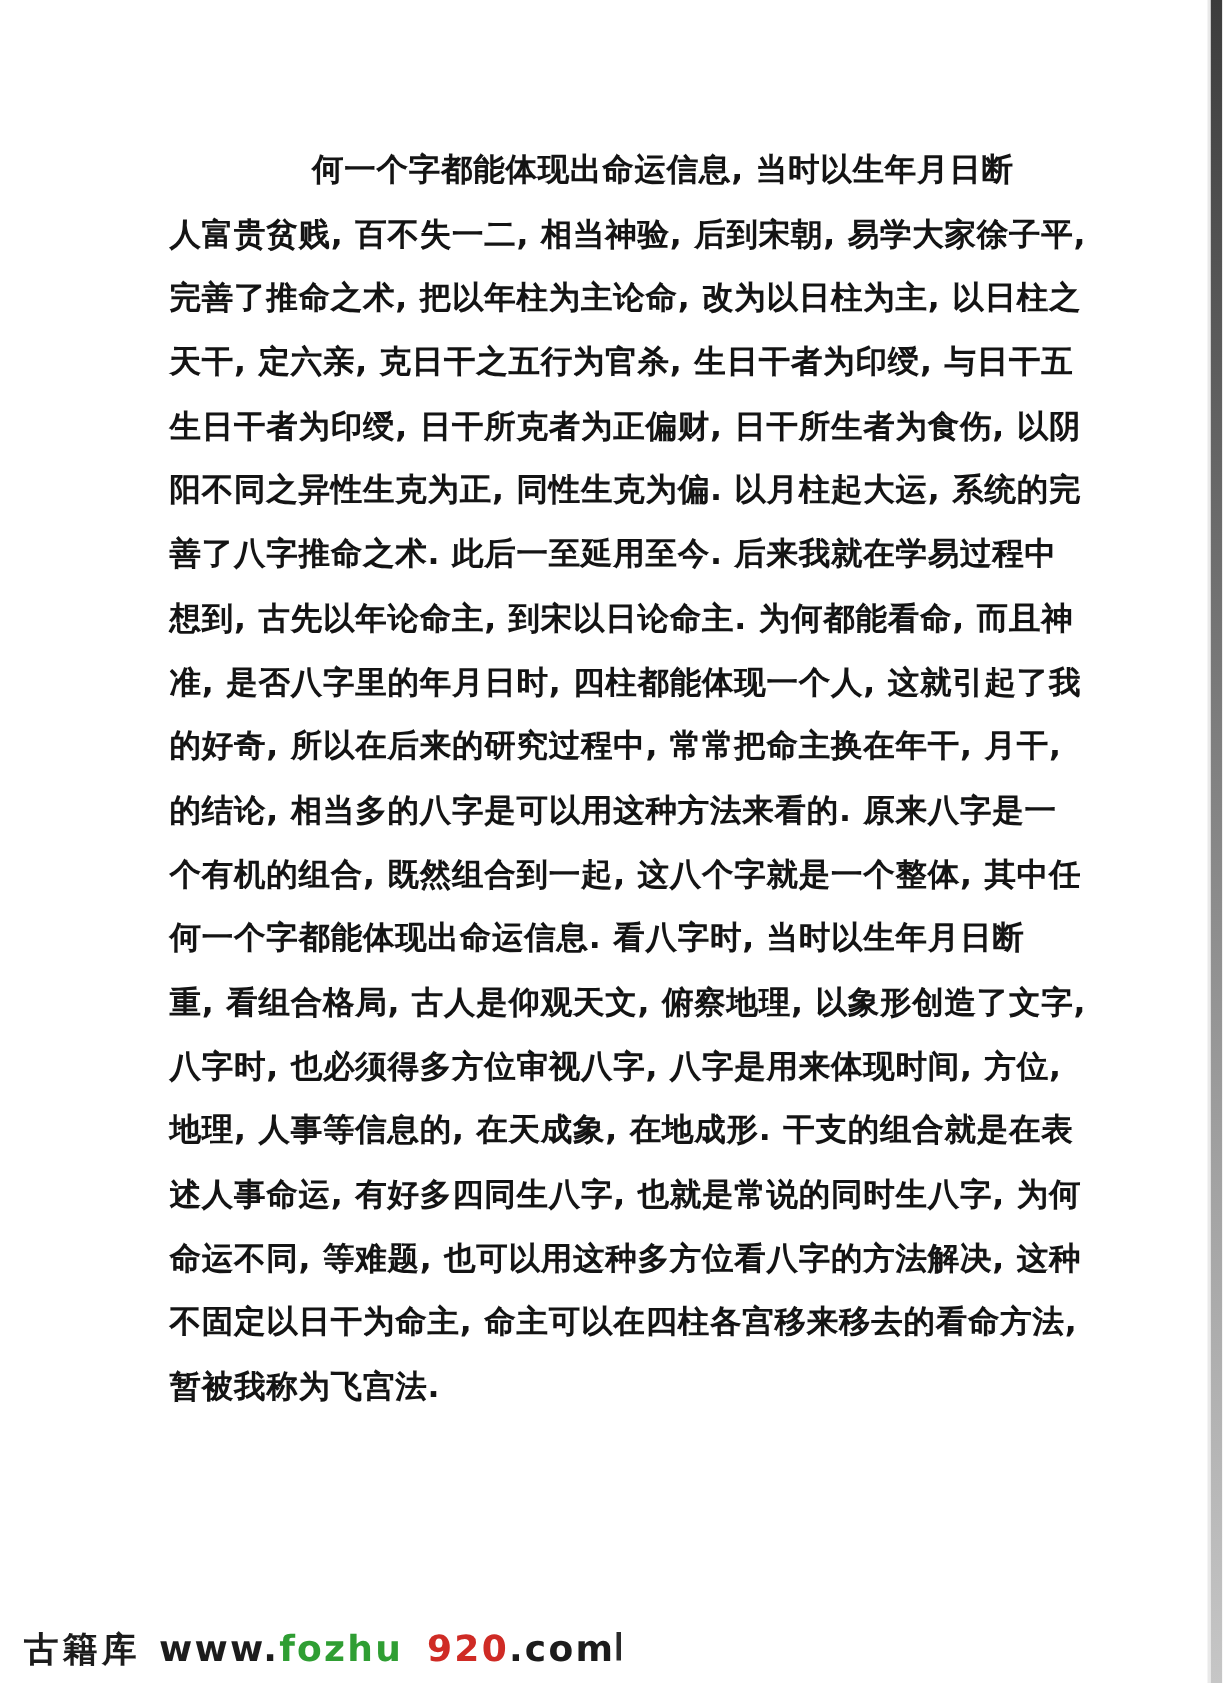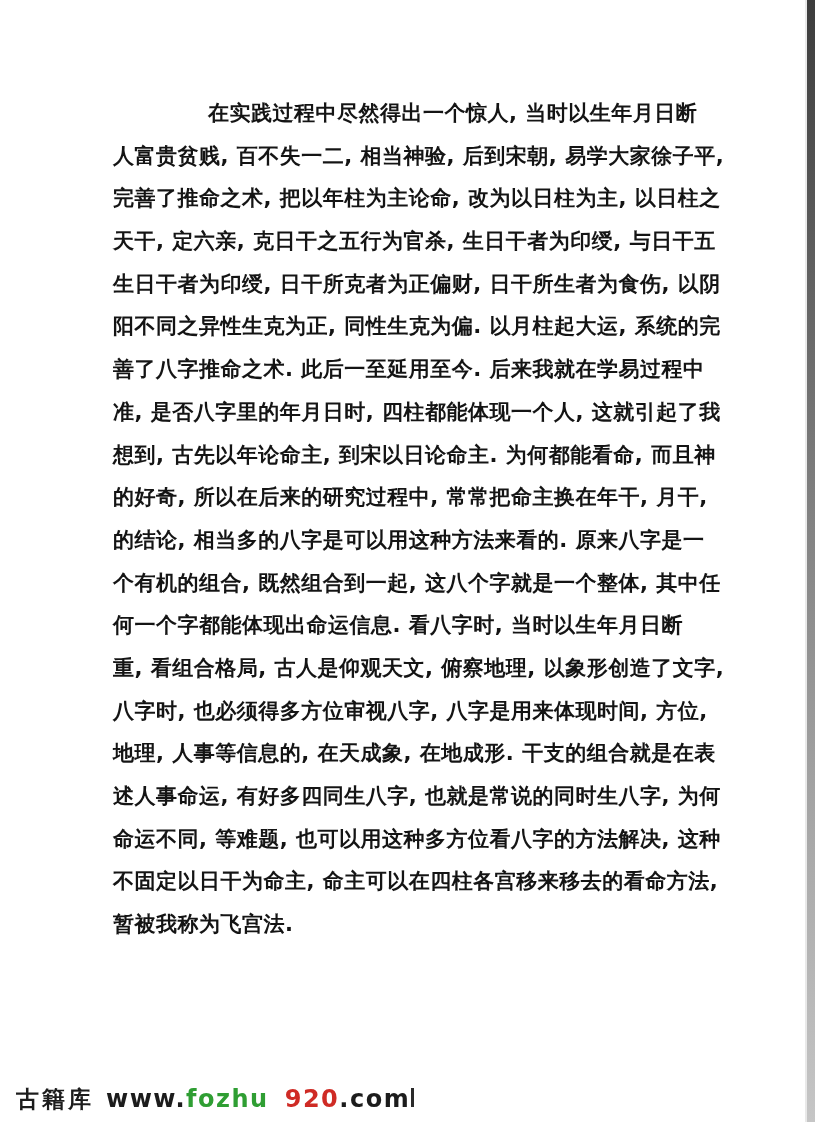--- a/index.html
+++ b/index.html
@@ -75,29 +75,29 @@
     margin-left: 1px;
     vertical-align: baseline;
   }
 </style>
 </head>
 <body>
 
 <div class="page">
 
   <div class="text-block">
-    <div class="line indent">在实践过程中尽然得出一个惊人, 当时以生年月日断</div>
+    <div class="line indent">何一个字都能体现出命运信息, 当时以生年月日断</div>
     <div class="line">人富贵贫贱, 百不失一二, 相当神验, 后到宋朝, 易学大家徐子平,</div>
     <div class="line">完善了推命之术, 把以年柱为主论命, 改为以日柱为主, 以日柱之</div>
     <div class="line">天干, 定六亲, 克日干之五行为官杀, 生日干者为印绶, 与日干五</div>
     <div class="line">生日干者为印绶, 日干所克者为正偏财, 日干所生者为食伤, 以阴</div>
     <div class="line">阳不同之异性生克为正, 同性生克为偏. 以月柱起大运, 系统的完</div>
     <div class="line">善了八字推命之术. 此后一至延用至今. 后来我就在学易过程中</div>
+    <div class="line">想到, 古先以年论命主, 到宋以日论命主. 为何都能看命, 而且神</div>
     <div class="line">准, 是否八字里的年月日时, 四柱都能体现一个人, 这就引起了我</div>
-    <div class="line">想到, 古先以年论命主, 到宋以日论命主. 为何都能看命, 而且神</div>
     <div class="line">的好奇, 所以在后来的研究过程中, 常常把命主换在年干, 月干,</div>
     <div class="line">的结论, 相当多的八字是可以用这种方法来看的. 原来八字是一</div>
     <div class="line">个有机的组合, 既然组合到一起, 这八个字就是一个整体, 其中任</div>
     <div class="line">何一个字都能体现出命运信息. 看八字时, 当时以生年月日断</div>
     <div class="line">重, 看组合格局, 古人是仰观天文, 俯察地理, 以象形创造了文字,</div>
     <div class="line">八字时, 也必须得多方位审视八字, 八字是用来体现时间, 方位,</div>
     <div class="line">地理, 人事等信息的, 在天成象, 在地成形. 干支的组合就是在表</div>
     <div class="line">述人事命运, 有好多四同生八字, 也就是常说的同时生八字, 为何</div>
     <div class="line">命运不同, 等难题, 也可以用这种多方位看八字的方法解决, 这种</div>
     <div class="line">不固定以日干为命主, 命主可以在四柱各宫移来移去的看命方法,</div>

